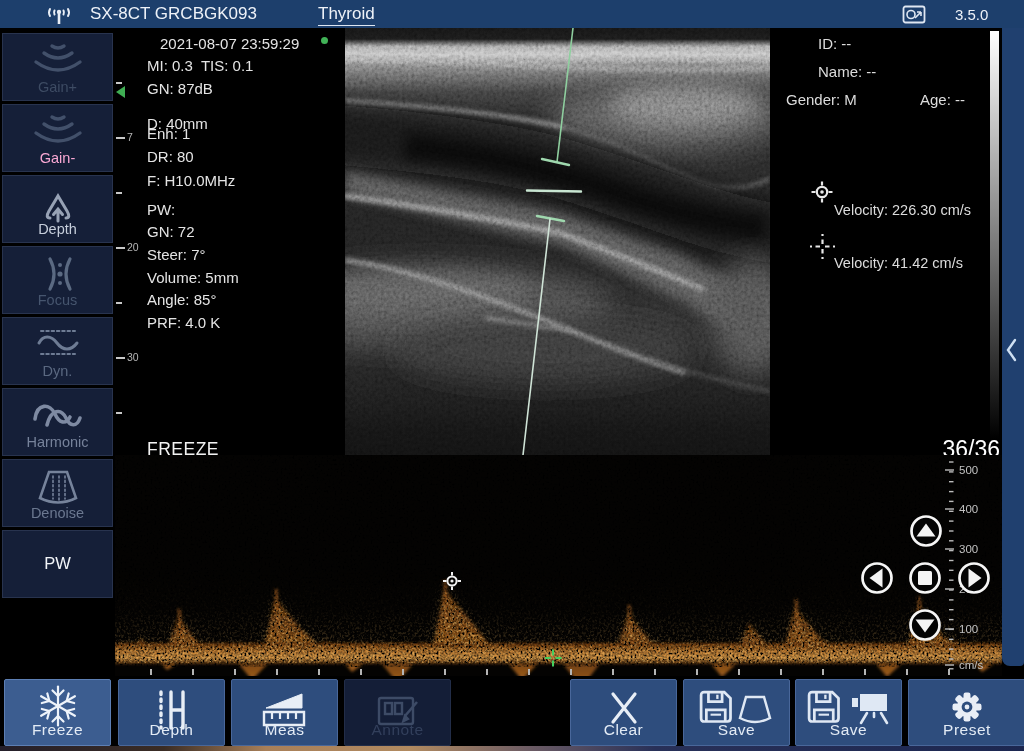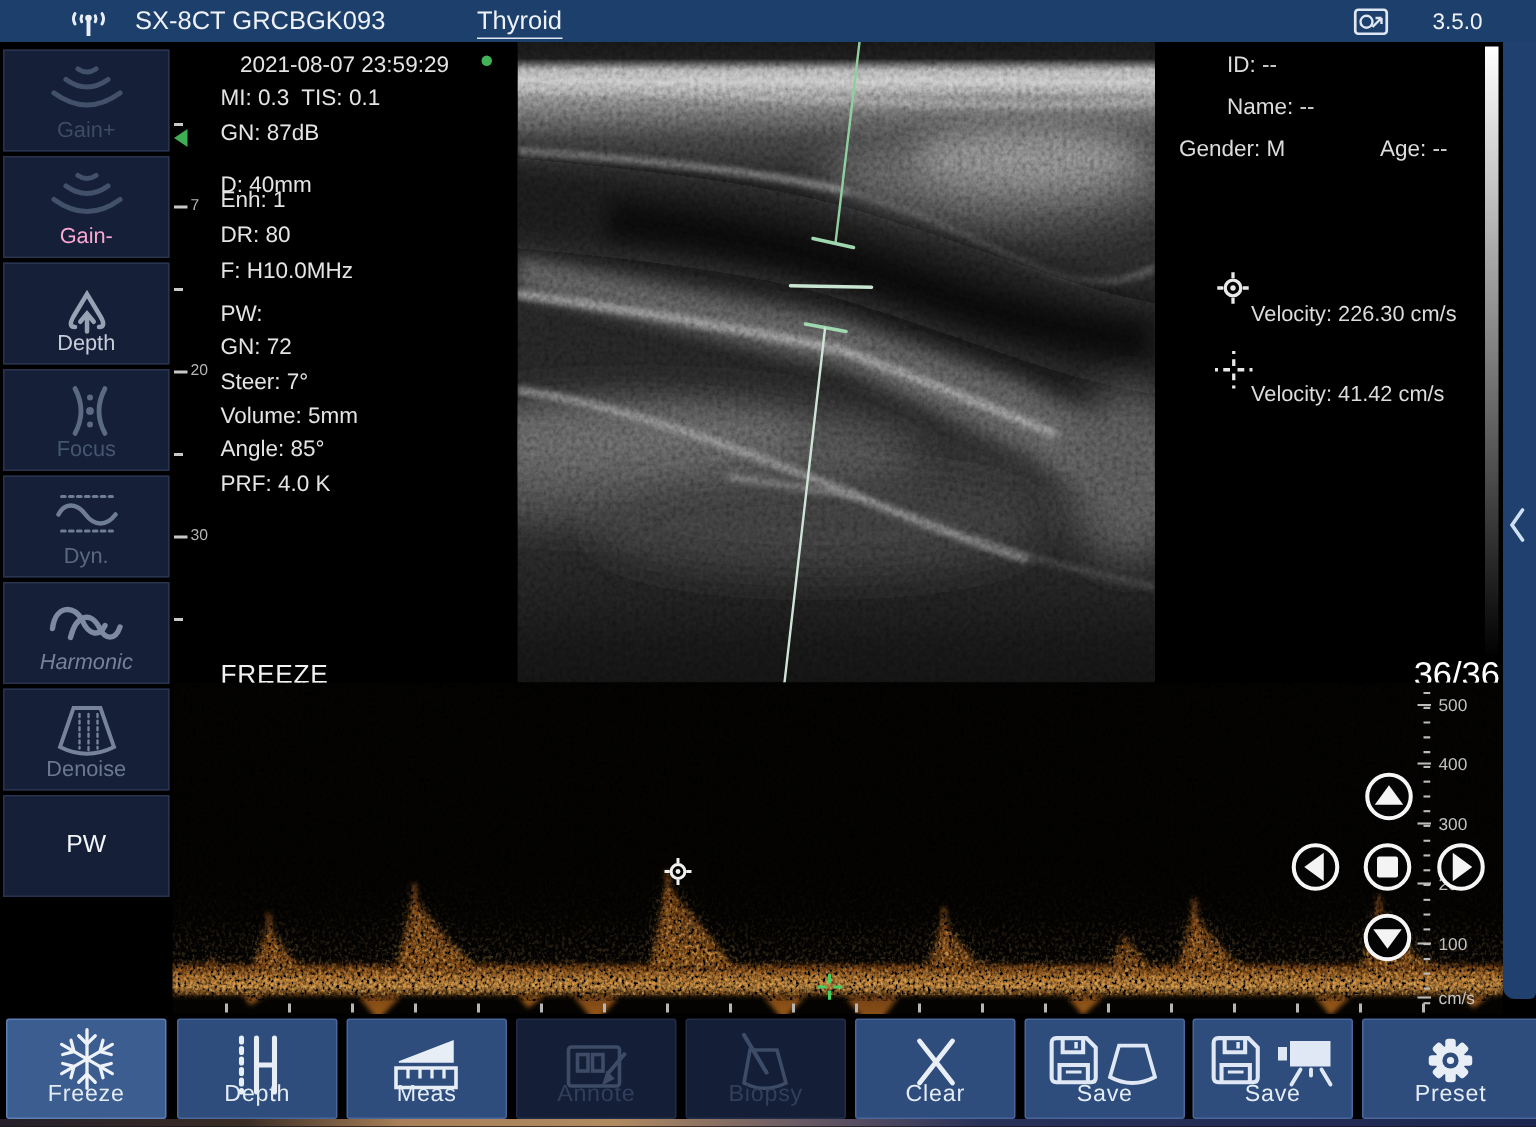--- a/index.html
+++ b/index.html
@@ -87,21 +87,21 @@
           <path d="M47 8 Q39 23 47 38"></path>
         </g>
         <g fill="#5b6a82">
           <circle cx="37" cy="14" r="2"></circle>
           <circle cx="37" cy="23" r="2.6"></circle>
           <circle cx="37" cy="32" r="2"></circle>
         </g>
       </svg>
       <div class="lbl" style="color:#46556e">Focus</div>
     </div>
-<div class="abs sbtn" style="top:388px;font-style:italic;">
+<div class="abs sbtn" style="top:388px;">
       <svg width="70" height="46" viewBox="0 0 70 46">
         <g stroke="#7e8aa2" stroke-width="3.6" fill="none" stroke-linecap="round">
           <path d="M12 26 C14 10 27 10 32 21 C36 30 43 32 47 24"></path>
           <path d="M24 32 C28 16 38 15 43 25 C47 34 54 34 57 25"></path>
         </g>
       </svg>
       <div class="lbl" style="color:#76829a">Harmonic</div>
     </div>
 <div class="abs sbtn" style="top:530px">
       <div class="lbl" style="bottom:24px;font-size:16.5px;color:#f2f5f9">PW</div>
@@ -473,29 +473,20 @@
       <svg width="90" height="56" viewBox="0 0 90 56">
         <g stroke="#3d4b66" fill="none" stroke-width="2.4">
           <rect x="26" y="16" width="34" height="26" rx="2"></rect>
           <rect x="32" y="21" width="7" height="11"></rect>
           <rect x="42" y="21" width="7" height="11"></rect>
           <path d="M52 34 L64 20 M52 34 l-1.5 5 4.2-2.2 Z" stroke-width="2.6"></path>
         </g>
       </svg>
       <div class="lbl">Annote</div>
     </div>
-<div class="abs tbtn dis" style="left:457px;width:107px">
-      <svg width="90" height="56" viewBox="0 0 90 56">
-        <g stroke="#3d4b66" fill="none" stroke-width="2.4" stroke-linecap="round">
-          <path d="M34 18 L52 18 L58 40 Q44 47 30 40 Z"></path>
-          <path d="M30 8 L45 33" stroke-width="2.8"></path>
-        </g>
-      </svg>
-      <div class="lbl">Biopsy</div>
-    </div>
 <div class="abs tbtn " style="left:570px;width:107px">
       <svg width="90" height="56" viewBox="0 0 90 56">
         <g stroke="#e8eef6" stroke-width="3.2" stroke-linecap="round">
           <path d="M34 12 L56 40 M56 12 L34 40"></path>
         </g>
       </svg>
       <div class="lbl">Clear</div>
     </div>
 <div class="abs tbtn " style="left:683px;width:107px">
       <svg width="100" height="56" viewBox="0 0 100 56">

